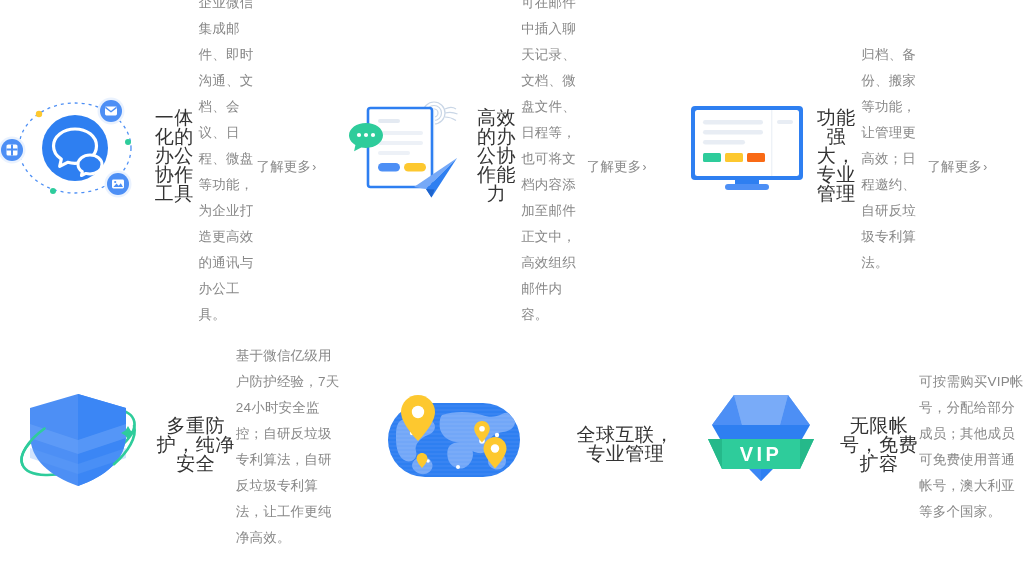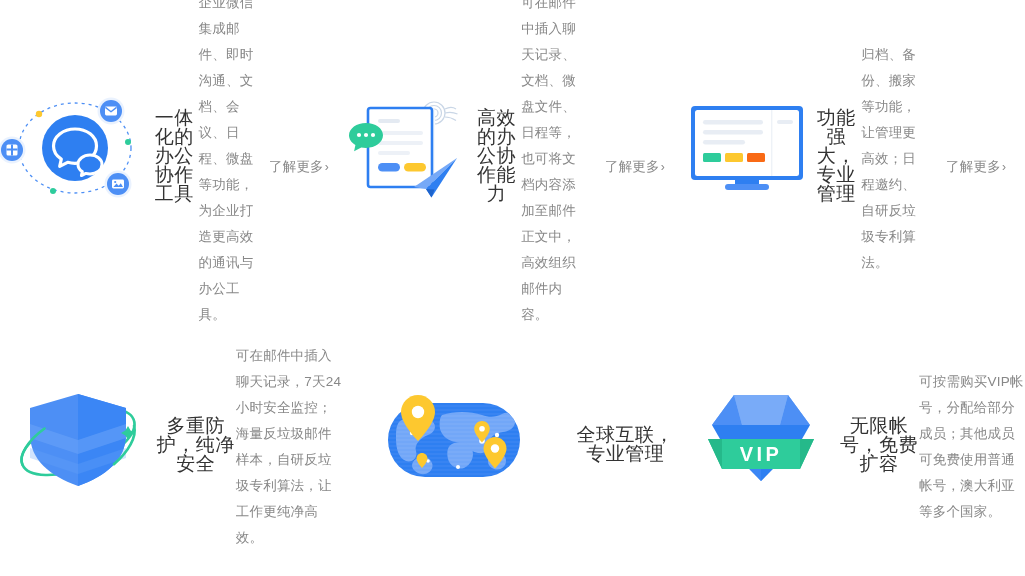--- a/index.html
+++ b/index.html
@@ -49,21 +49,21 @@
     margin-top: 22px;
     text-align: left;
     letter-spacing: 0.2px;
   }
   .more {
     font-size: 13.5px;
     color: #8a8a8a;
     margin-top: 38px;
     letter-spacing: 0.2px;
     cursor: pointer;
-    text-align: center;
+    text-align: left;
     width: 100%;
   }
   .more .chev { font-size: 12px; margin-left: 1px; }
   .r2 .title { margin-top: 16px; }
   svg { display: block; }
 </style>
 </head>
 <body>
 
 <div class="grid">
@@ -196,21 +196,21 @@
         <path d="M22 44l48 16 48-16v14l-48 16-48-16z" fill="#6ba4f8" opacity="0.55"></path>
         <path d="M22 68l48 16 48-16v10l-48 16-48-16z" fill="#6ba4f8" opacity="0.3"></path>
 
         <path d="M10 62c0-10 14-20 34-25" fill="none" stroke="#2ecc9b" stroke-width="2.6" stroke-linecap="round" transform="rotate(-22 70 62)"></path>
         <path d="M95 96c18-6 32-17 33-28" fill="none" stroke="#2ecc9b" stroke-width="2.6" stroke-linecap="round" transform="rotate(-22 70 62)"></path>
 
         <path d="M120 46l2.6 4.4 4.4 2.6-4.4 2.6-2.6 4.4-2.6-4.4-4.4-2.6 4.4-2.6z" fill="#2ecc9b"></path>
       </svg>
     </div>
     <div class="title">多重防护，纯净安全</div>
-    <div class="desc">可在邮件中插入聊天记录，7天24小时安全监控；海量反垃圾邮件样本，自研反垃圾专利算法，让工作更纯净高效。</div>
+    <div class="desc">基于微信亿级用户防护经验，7天24小时安全监控；自研反垃圾专利算法，自研反垃圾专利算法，让工作更纯净高效。</div>
   </div>
 
   <div class="cell r2">
     <div class="icon-wrap row2">
       <svg width="156" height="110" viewBox="0 0 156 110">
         <defs>
           <clipPath id="globeclip">
               <rect x="12" y="22" width="132" height="74" rx="37"></rect>
             </clipPath>
           <pattern id="stripes" width="4" height="4" patternUnits="userSpaceOnUse">

